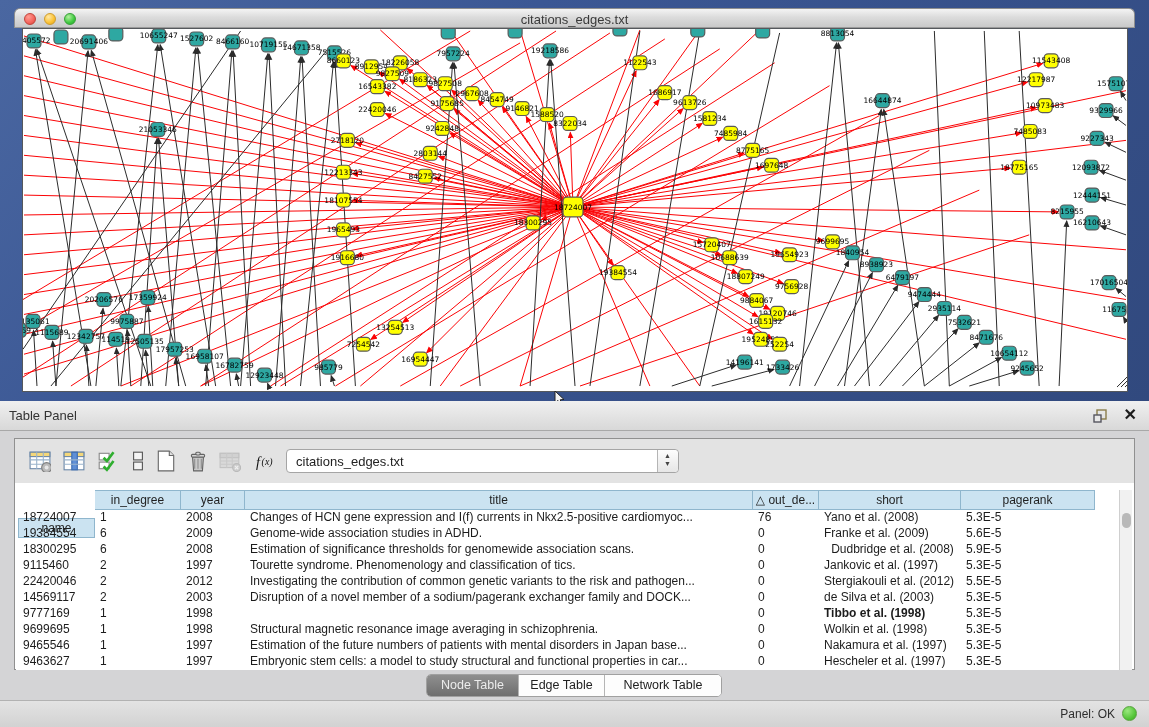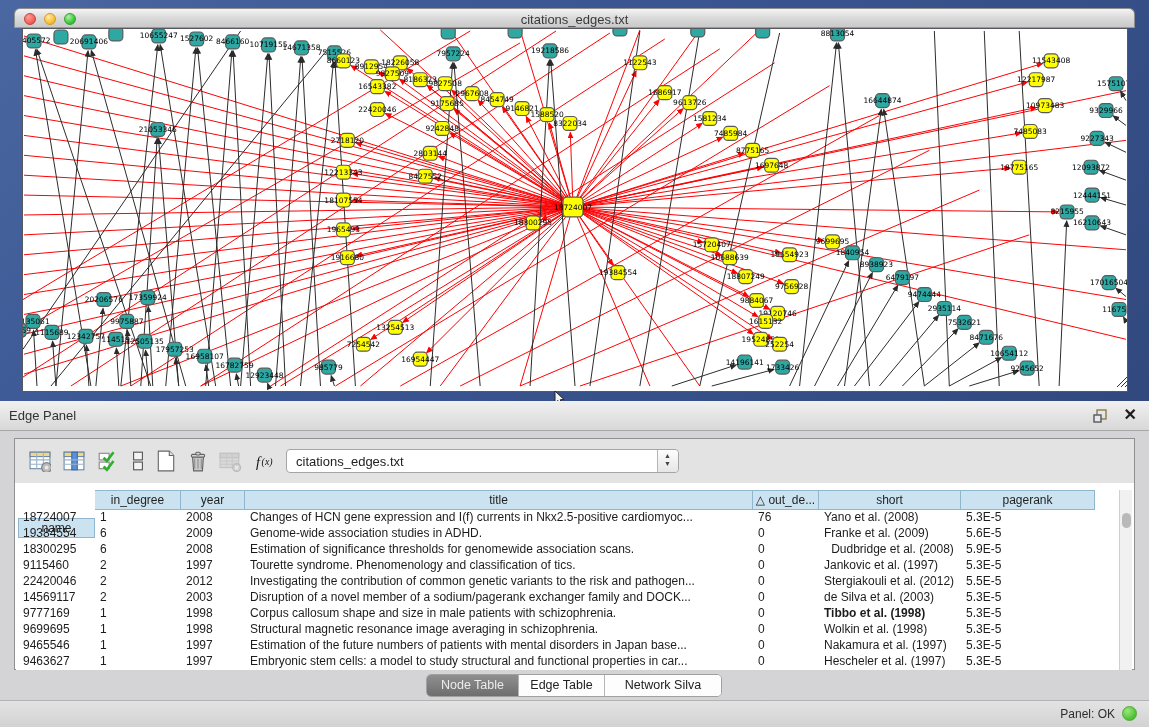--- a/index.html
+++ b/index.html
@@ -679,21 +679,21 @@
           </svg>
       </div>
     </div>
     <svg id="mouse-cursor" width="12" height="16" viewBox="0 0 12 16">
       <polygon points="1,0 1,12 4,9.5 6.2,14.5 8.4,13.5 6.2,8.8 10,8.5" fill="#f4f4f4" stroke="#222" stroke-width="1"></polygon>
     </svg>
   </div>
 
   <div id="table-panel">
     <div id="tp-header">
-      <span id="tp-title">Edge Panel</span>
+      <span id="tp-title">Table Panel</span>
       <svg id="tp-float" viewBox="0 0 18 18">
         <rect x="6" y="3" width="9" height="9" fill="none" stroke="#8a7d4a" stroke-width="1.4"></rect>
         <rect x="3" y="8" width="7" height="7" fill="#e9e9e9" stroke="#55555f" stroke-width="1.4"></rect>
       </svg>
       <span id="tp-close">✕</span>
     </div>
 
     <div id="tp-box">
       <div id="tp-toolbar">
           <div class="tbicon" style="left: 12px;">
@@ -826,21 +826,20 @@
               <div class="tcell" style="left: 165px; width: 64px;">2003</div>
               <div class="tcell" style="left: 229px; width: 508px;">Disruption of a novel member of a sodium/pagerank exchanger family and DOCK...</div>
               <div class="tcell" style="left: 737px; width: 66px;">0</div>
               <div class="tcell" style="left: 803px; width: 142px;">de Silva et al. (2003)</div>
               <div class="tcell" style="left: 945px; width: 134px;">5.3E-5</div>
             </div>
             <div class="trow" style="top: 96px;">
               <div class="tcell" style="left: 2px; width: 77px;">9777169</div>
               <div class="tcell" style="left: 79px; width: 86px;">1</div>
               <div class="tcell" style="left: 165px; width: 64px;">1998</div>
-              <div class="tcell" style="left: 229px; width: 508px;">Corpus callosum shape and size in male patients with schizophrenia.</div>
               <div class="tcell" style="left: 737px; width: 66px;">0</div>
               <div class="tcell" style="left: 803px; width: 142px; font-weight: bold;">Tibbo et al. (1998)</div>
               <div class="tcell" style="left: 945px; width: 134px;">5.3E-5</div>
             </div>
             <div class="trow" style="top: 112px;">
               <div class="tcell" style="left: 2px; width: 77px;">9699695</div>
               <div class="tcell" style="left: 79px; width: 86px;">1</div>
               <div class="tcell" style="left: 165px; width: 64px;">1998</div>
               <div class="tcell" style="left: 229px; width: 508px;">Structural magnetic resonance image averaging in schizophrenia.</div>
               <div class="tcell" style="left: 737px; width: 66px;">0</div>
@@ -868,21 +867,21 @@
           </div>
       </div>
       <div id="vscroll">
         <div id="vthumb"></div>
       </div>
     </div>
 
     <div id="tp-tabs">
         <div class="tab active" style="width: 92px;">Node Table</div>
         <div class="tab" style="width: 86px;">Edge Table</div>
-        <div class="tab" style="width: 116px;">Network Silva</div>
+        <div class="tab" style="width: 116px;">Network Table</div>
       </div>
 
     <div id="statusbar">
       <span id="memory">Panel: OK</span>
       <span id="memdot"></span>
     </div>
   </div>
 </div>
 
 </body></html>

